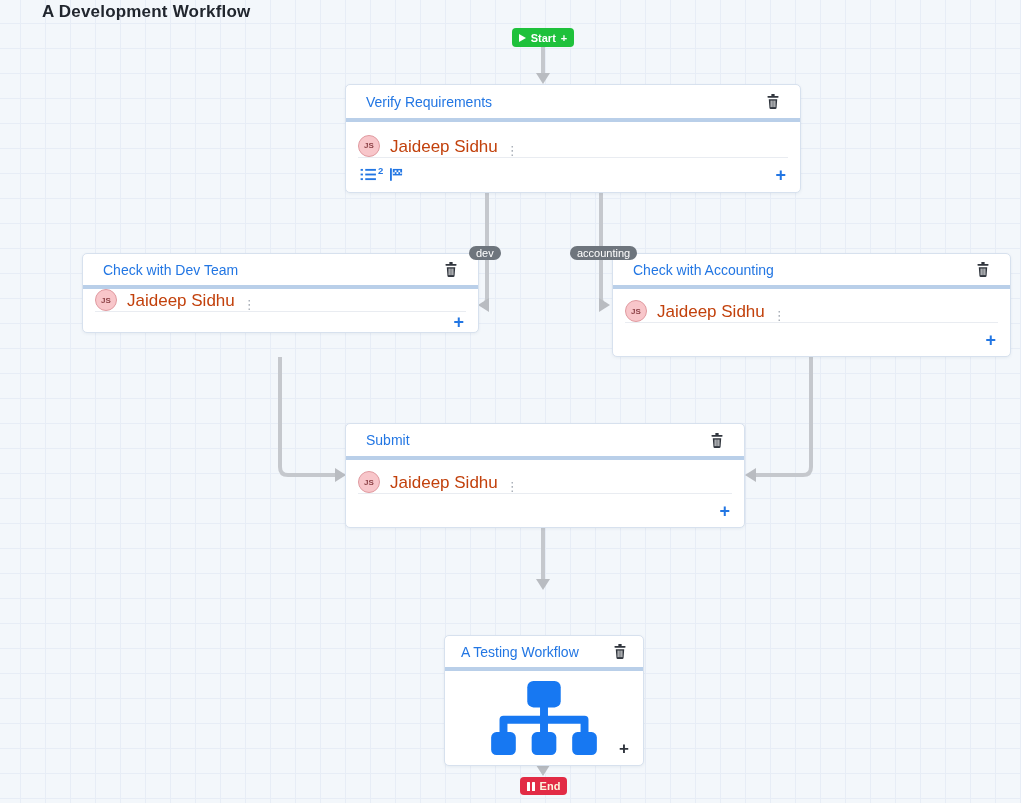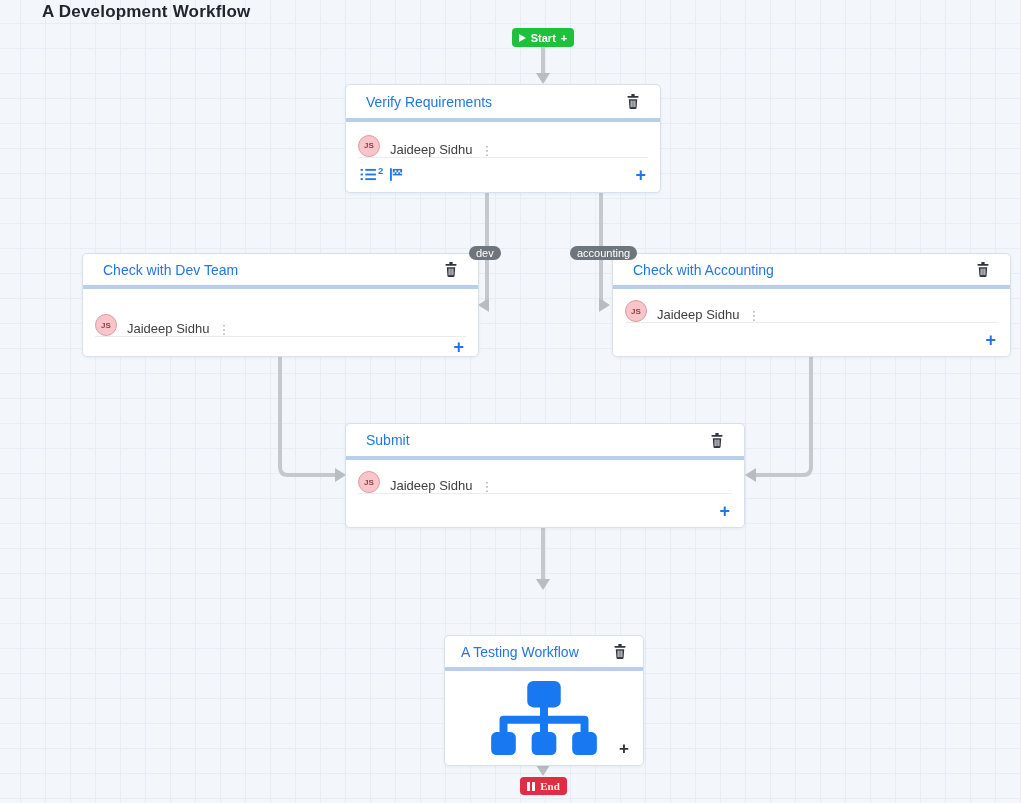--- a/index.html
+++ b/index.html
@@ -29,34 +29,34 @@
   }
   .card-title{color:#2276e3;font-size:14px;cursor:text;white-space:nowrap;}
   .trash-btn{display:flex;align-items:center;cursor:pointer;}
   .card-body{flex:1;display:flex;flex-direction:column;min-height:0;}
   .assignee-row{flex:1;display:flex;align-items:flex-end;padding:0 12px;}
   .avatar{
     width:22px;height:22px;border-radius:50%;background:#f8c6ca;border:1px solid #e09aa0;
     color:#8d4247;font-size:8px;font-weight:bold;display:flex;align-items:center;justify-content:center;
     box-sizing:border-box;flex:0 0 auto;
   }
-  .assignee-name{margin-left:10px;font-size:13px;color:#404040;}
+  .assignee-name{margin-left:10px;font-size:17px;color:#c2410c;}
   .kebab{margin-left:8px;color:#a7adb6;font-size:13px;line-height:1;cursor:pointer;}
   .row-divider{border-top:1px solid #e9ecf1;margin:0 12px;}
   .card-footer{flex:1;display:flex;align-items:center;justify-content:space-between;padding:0 14px;}
   .footer-icons{display:flex;align-items:center;gap:7px;}
   .plus-btn{color:#2276e3;font-size:18px;font-weight:bold;line-height:1;cursor:pointer;margin-left:auto;}
   .sup-count{color:#2276e3;font-size:9.5px;font-weight:bold;position:relative;top:-5px;margin-left:1px;}
   .badge{
     position:absolute;z-index:3;display:flex;align-items:center;gap:5px;
     border-radius:4px;color:#fff;font-size:11px;font-weight:bold;cursor:pointer;
     padding:0 16px;box-sizing:border-box;justify-content:center;
   }
   #start-badge{left:512px;top:28px;width:62px;height:19px;background:#1ec13b;}
-  #end-badge{left:520px;top:777px;width:47px;height:18px;background:#e22b45;font-family:Liberation Serif, serif;}
+  #end-badge{left:520px;top:777px;width:47px;height:18px;background:#e22b45;}
   .play-tri{width:0;height:0;border-top:4.5px solid transparent;border-bottom:4.5px solid transparent;border-left:7px solid #fff;}
   .stop-bars{display:flex;gap:2px;}
   .stop-bars i{display:block;width:3px;height:9px;background:#fff;border-radius:.5px;}
   #end-label{color:#fdf6dd;}
   .branch-label{
     position:absolute;z-index:3;background:#6e757d;color:#fff;font-size:11px;
     padding:1px 7px;border-radius:7px;cursor:pointer;white-space:nowrap;
   }
   #label-dev{left:469px;top:246px;}
   #label-accounting{left:570px;top:246px;}
@@ -95,21 +95,21 @@
 
   <div id="start-badge" class="badge">
     <span class="play-tri"></span>
     <span>Start</span>
     <span>+</span>
   </div>
 
   <div id="label-dev" class="branch-label">dev</div>
   <div id="label-accounting" class="branch-label">accounting</div>
 
-  <div class="card" style="left:345px;top:84px;width:316px;height:109px;">
+  <div class="card" style="left:345px;top:84px;width:456px;height:109px;">
     <div class="card-header" style="height:37px;">
       <span class="card-title">Verify Requirements</span>
       <span class="trash-btn">
         <svg width="14" height="15" viewBox="0 0 14 16">
             <g fill="#30353d">
               <rect x="5" y="0" width="4" height="2" rx="1"></rect>
               <rect x="1" y="2" width="12" height="2" rx="1"></rect>
               <path d="M2.5 5.5h9l-0.7 9.2a1.4 1.4 0 0 1-1.4 1.3H4.6a1.4 1.4 0 0 1-1.4-1.3z"></path>
             </g>
             <g stroke="#fff" stroke-width="1">
@@ -156,21 +156,21 @@
                   <rect x="11" y="4.5" width="1.5" height="2"></rect>
                 </g>
               </svg>
           </span>
         </span>
         <span class="plus-btn">+</span>
       </div>
     </div>
   </div>
 
-  <div class="card" style="left:82px;top:253px;width:397px;height:104px;gap:25px;">
+  <div class="card" style="left:82px;top:253px;width:397px;height:80px;">
     <div class="card-header" style="height:35px;">
       <span class="card-title">Check with Dev Team</span>
       <span class="trash-btn">
         <svg width="14" height="15" viewBox="0 0 14 16">
             <g fill="#30353d">
               <rect x="5" y="0" width="4" height="2" rx="1"></rect>
               <rect x="1" y="2" width="12" height="2" rx="1"></rect>
               <path d="M2.5 5.5h9l-0.7 9.2a1.4 1.4 0 0 1-1.4 1.3H4.6a1.4 1.4 0 0 1-1.4-1.3z"></path>
             </g>
             <g stroke="#fff" stroke-width="1">

